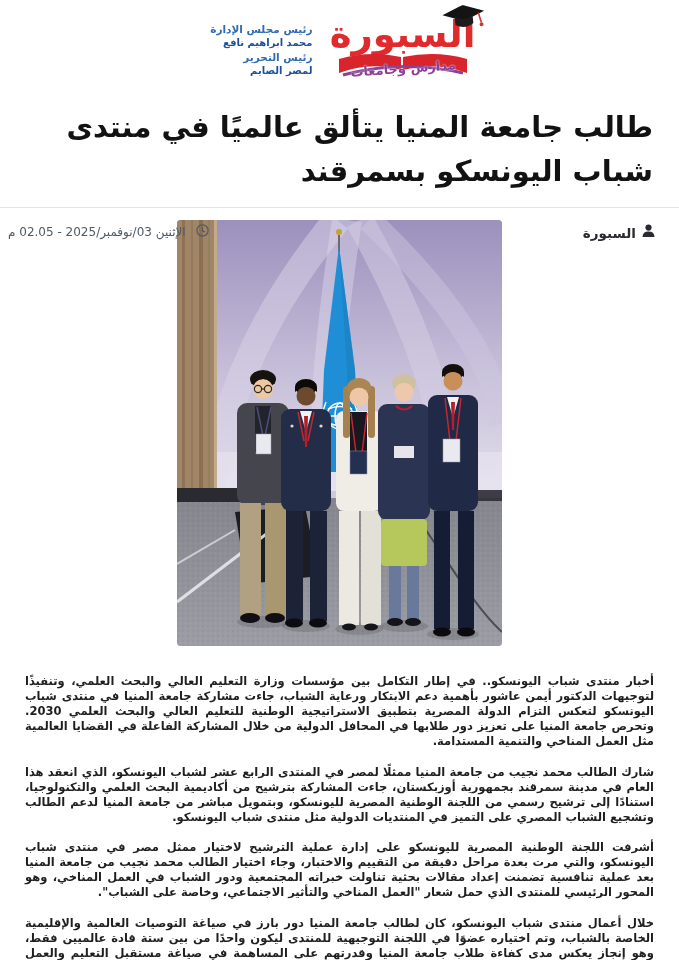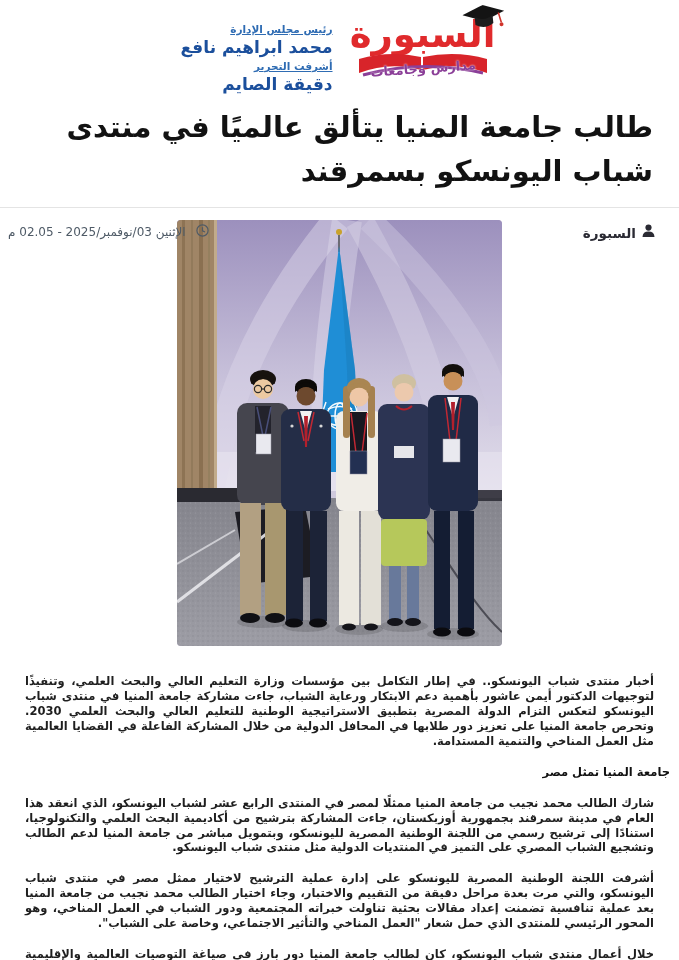--- a/index.html
+++ b/index.html
@@ -10,22 +10,22 @@
   
   .header{display:flex;justify-content:center;align-items:flex-start;gap:14px;padding-top:16px;height:82px;}
   .logo-block{position:relative;width:152px;text-align:center;}
   .logo-wordmark{font-size:37px;font-weight:800;color:#e02a2c;line-height:1;letter-spacing:-1px;}
   .cap-icon{position:absolute;top:-11px;right:-6px;transform:rotate(-6deg);}
   .book-wrap{position:relative;height:34px;margin-top:-3px;}
   .book-wrap svg{position:absolute;top:0;right:10px;}
   .logo-tagline{position:absolute;top:11px;right:0;left:0;font-size:13px;font-weight:700;
     color:#8b3f98;transform:rotate(-4deg);text-shadow:0 0 2px #fff;}
   .masthead{margin-top:6px;text-align:right;min-width:112px;}
-  .mh-title{font-size:10.5px;font-weight:600;color:#2f6cb3;line-height:1.35;text-decoration:underline;}
-  .mh-name{font-size:17px;font-weight:800;color:#1b4f9c;line-height:1.3;margin-bottom:1px;}
+  .mh-title{font-size:10.5px;font-weight:600;color:#2f6cb3;line-height:1.35;}
+  .mh-name{font-size:10px;font-weight:800;color:#1b4f9c;line-height:1.3;margin-bottom:1px;}
   
   .headline{padding:8px 26px 4px 90px;font-size:29px;font-weight:800;color:#121212;
     line-height:1.5;text-align:right;}
   .separator{border:none;border-top:1px solid #e4e4e4;margin:10px 0 0 0;}
   
   .media-section{position:relative;padding-top:12px;}
   .author{position:absolute;top:16px;right:24px;display:flex;align-items:center;gap:6px;
     font-size:13.5px;font-weight:800;color:#2a2a33;cursor:pointer;}
   .date{position:absolute;top:16px;left:8px;display:flex;align-items:center;gap:10px;
     font-size:12px;font-weight:500;color:#4e5a66;direction:rtl;}
@@ -57,22 +57,22 @@
           <path d="M2,9 Q33,0 64,7 L64,20 Q33,11 2,23 Z" fill="#d8242a"></path>
           <path d="M130,9 Q99,0 66,7 L66,20 Q99,11 130,23 Z" fill="#d8242a"></path>
           <path d="M6,25 Q66,9 126,23" stroke="#8b3f98" stroke-width="3" fill="none"></path>
         </svg>
         <div class="logo-tagline">مدارس وجامعات</div>
       </div>
     </div>
     <div class="masthead">
       <div class="mh-title">رئيس مجلس الإدارة</div>
       <div class="mh-name">محمد ابراهيم نافع</div>
-      <div class="mh-title">أشرفت التحرير</div>
-      <div class="mh-name">دقيقة الصايم</div>
+      <div class="mh-title">رئيس التحرير</div>
+      <div class="mh-name">لمصر الصايم</div>
     </div>
   </div>
 
   <h1 class="headline" style="margin:0;padding-left:29px;">طالب جامعة المنيا يتألق عالميًا في منتدى شباب اليونسكو بسمرقند</h1>
 
   <hr class="separator">
 
   <div class="media-section">
 
     <div class="author">
@@ -234,21 +234,20 @@
           <rect x="281" y="291" width="16" height="118" fill="#141d33"></rect>
           <ellipse cx="265" cy="412" rx="9" ry="4.5" fill="#0b0b0f"></ellipse>
           <ellipse cx="289" cy="412" rx="9" ry="4.5" fill="#0b0b0f"></ellipse>
         </g>
       </svg>
     </div>
   </div>
 
   <div class="body-text">
     <p class="para">أخبار منتدى شباب اليونسكو.. في إطار التكامل بين مؤسسات وزارة التعليم العالي والبحث العلمي، وتنفيذًا لتوجيهات الدكتور أيمن عاشور بأهمية دعم الابتكار ورعاية الشباب، جاءت مشاركة جامعة المنيا في منتدى شباب اليونسكو لتعكس التزام الدولة المصرية بتطبيق الاستراتيجية الوطنية للتعليم العالي والبحث العلمي 2030. وتحرص جامعة المنيا على تعزيز دور طلابها في المحافل الدولية من خلال المشاركة الفاعلة في القضايا العالمية مثل العمل المناخي والتنمية المستدامة.</p>
-    <p class="subhead">جامعة المنيا تمثل مصر</p>
     <p class="para">شارك الطالب محمد نجيب من جامعة المنيا ممثلًا لمصر في المنتدى الرابع عشر لشباب اليونسكو، الذي انعقد هذا العام في مدينة سمرقند بجمهورية أوزبكستان، جاءت المشاركة بترشيح من أكاديمية البحث العلمي والتكنولوجيا، استنادًا إلى ترشيح رسمي من اللجنة الوطنية المصرية لليونسكو، وبتمويل مباشر من جامعة المنيا لدعم الطالب وتشجيع الشباب المصري على التميز في المنتديات الدولية مثل منتدى شباب اليونسكو.</p>
     <p class="para">أشرفت اللجنة الوطنية المصرية لليونسكو على إدارة عملية الترشيح لاختيار ممثل مصر في منتدى شباب اليونسكو، والتي مرت بعدة مراحل دقيقة من التقييم والاختبار، وجاء اختيار الطالب محمد نجيب من جامعة المنيا بعد عملية تنافسية تضمنت إعداد مقالات بحثية تناولت خبراته المجتمعية ودور الشباب في العمل المناخي، وهو المحور الرئيسي للمنتدى الذي حمل شعار "العمل المناخي والتأثير الاجتماعي، وخاصة على الشباب".</p>
     <p class="para">خلال أعمال منتدى شباب اليونسكو، كان لطالب جامعة المنيا دور بارز في صياغة التوصيات العالمية والإقليمية الخاصة بالشباب، وتم اختياره عضوًا في اللجنة التوجيهية للمنتدى ليكون واحدًا من بين ستة قادة عالميين فقط، وهو إنجاز يعكس مدى كفاءة طلاب جامعة المنيا وقدرتهم على المساهمة في صياغة مستقبل التعليم والعمل المناخي. كما شارك في تصميم البرنامج ومتابعة تنفيذ الفعاليات الرئيسية للمنتدى.</p>
     <p class="subhead">كلمة ختامية مؤثرة</p>
 
   </div>
 
 </div>
 
 </body></html>

